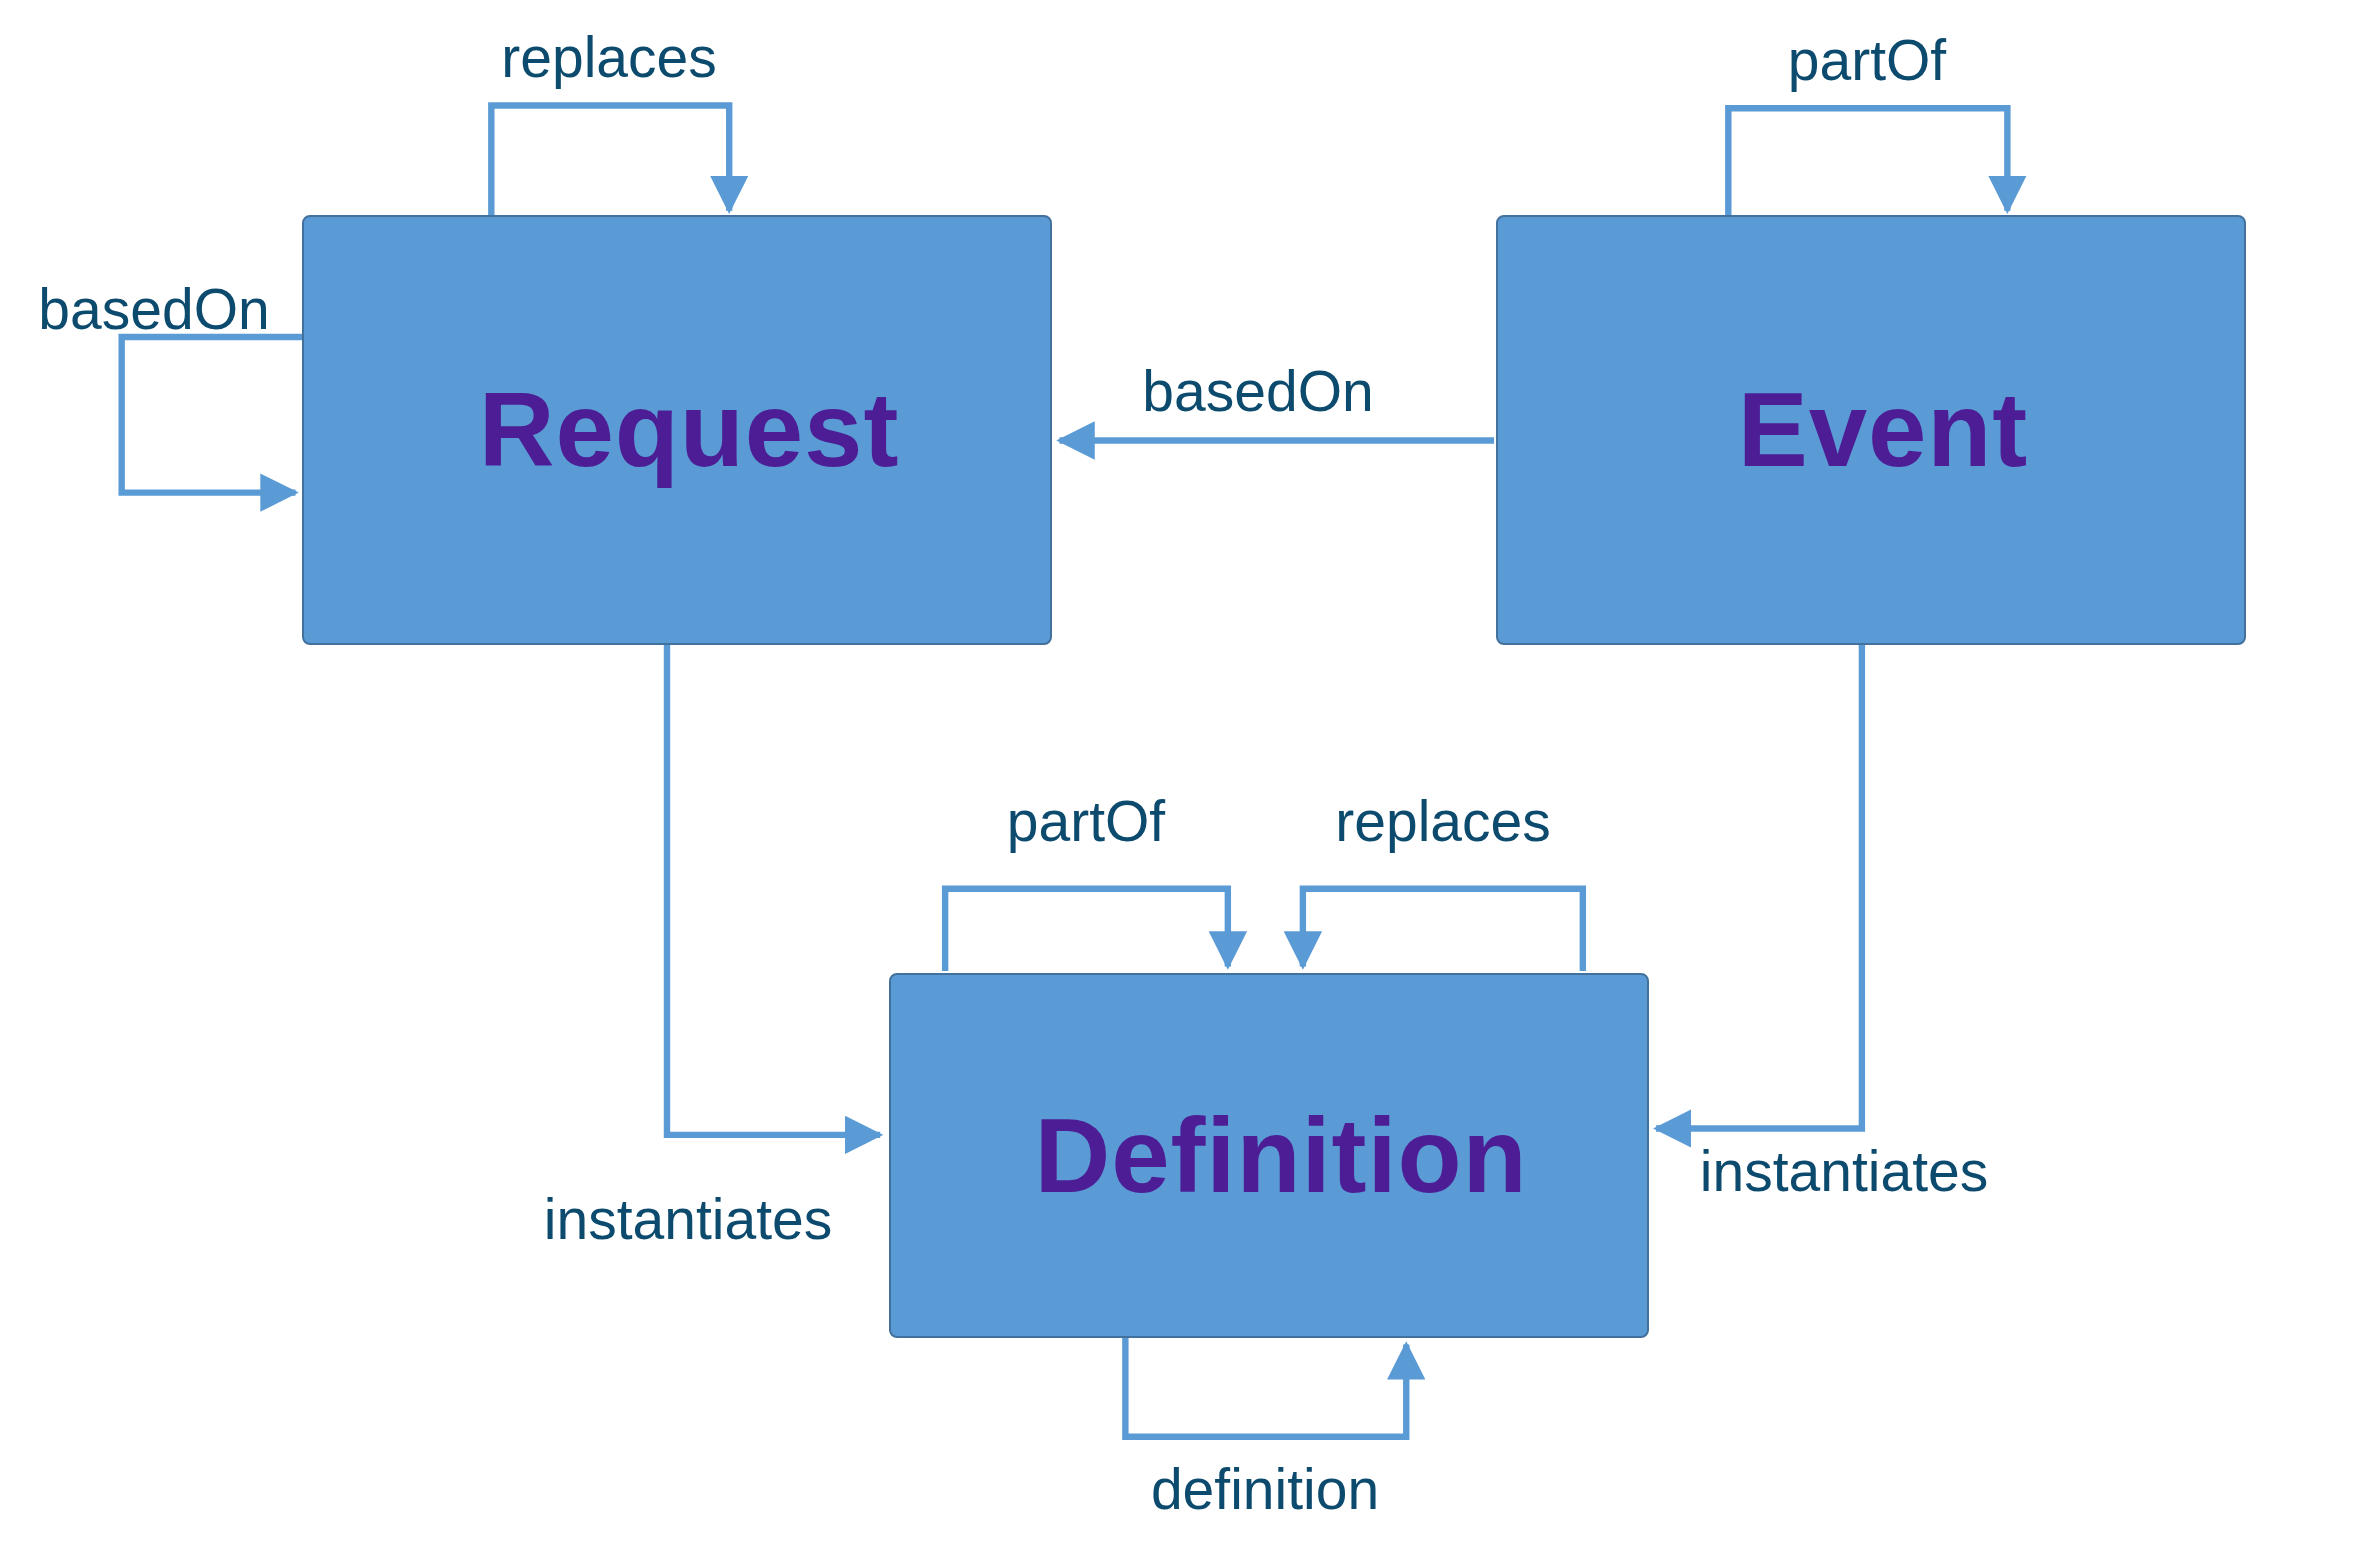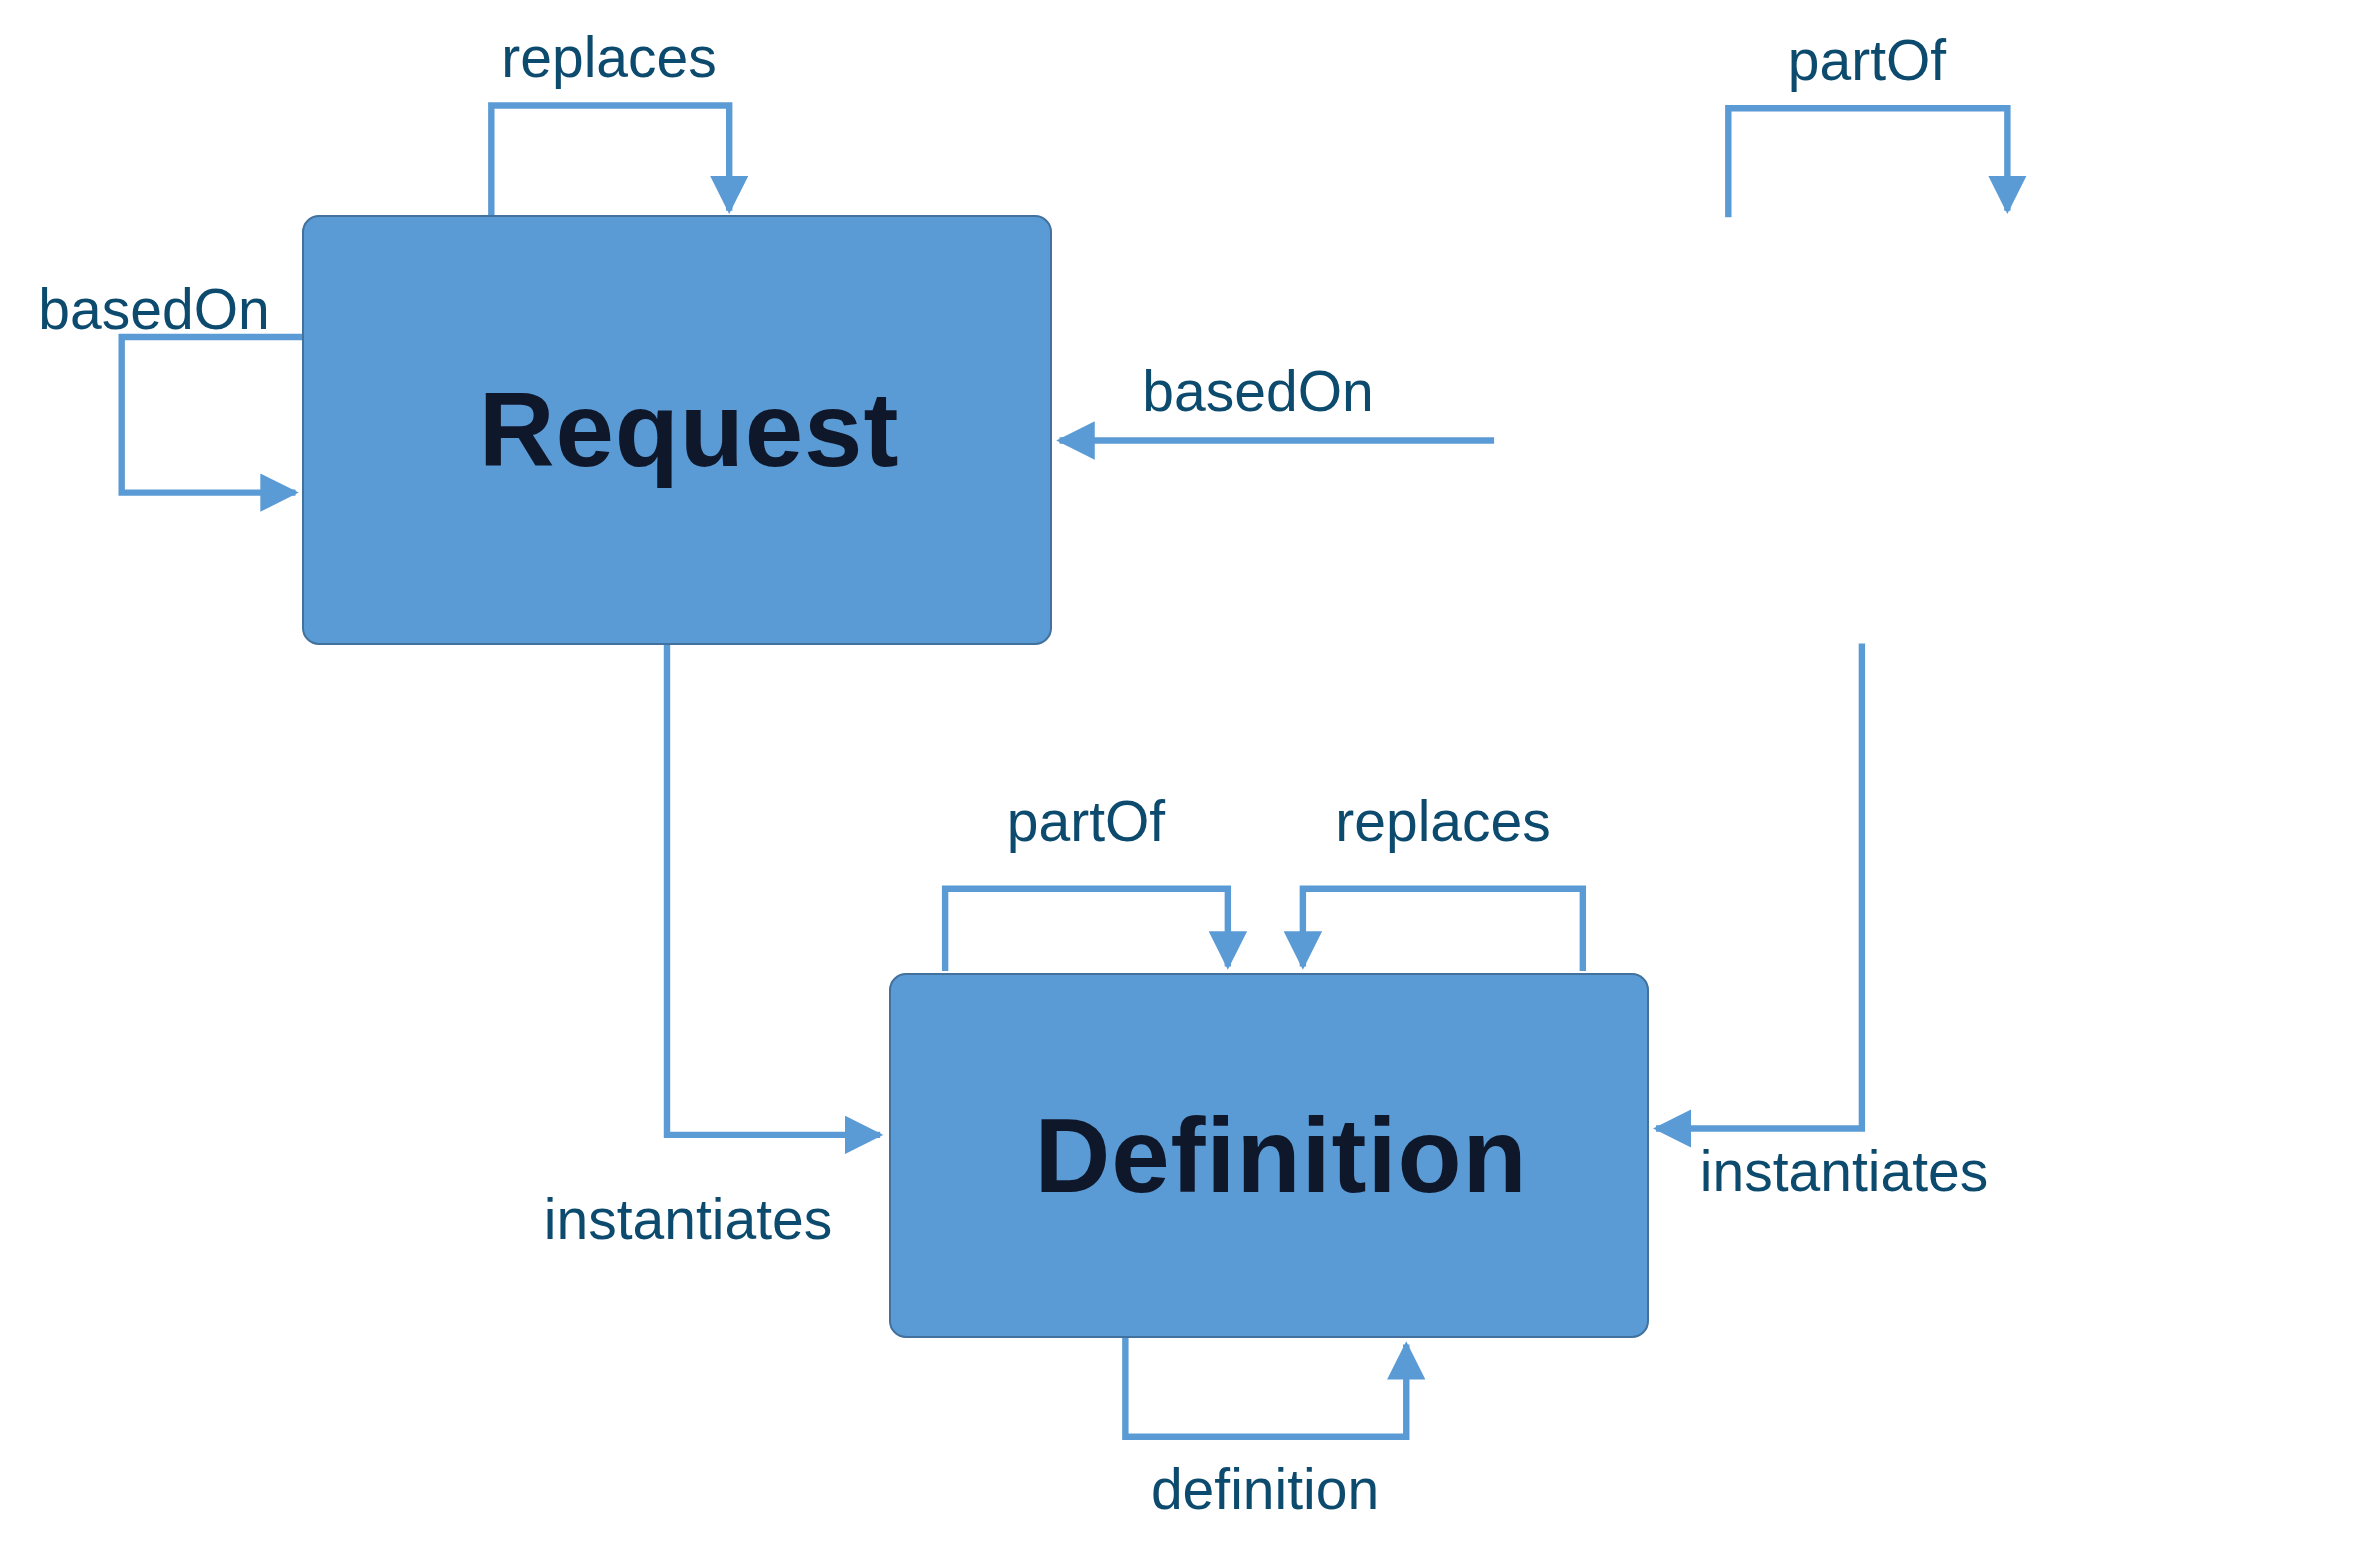--- a/index.html
+++ b/index.html
@@ -20,25 +20,25 @@
     left: 0;
     top: 0;
     width: 2377px;
     height: 1568px;
   }
   .node {
     position: absolute;
     box-sizing: border-box;
     background: #5B9BD5;
     border: 2.7px solid #41719C;
-    border-radius: 17px;
+    border-radius: 8px;
     display: flex;
     align-items: center;
     justify-content: center;
-    color: #0f172a;
+    color: #4c1d95;
     font-size: 105px;
     font-weight: 700;
     letter-spacing: 0.9px;
     padding-left: 24px;
   }
   .node-request    { left: 302px;  top: 215px;  width: 750px; height: 430px; }
   .node-event      { left: 1496px; top: 215px;  width: 750px; height: 430px; }
   .node-definition { left: 889px;  top: 973px; width: 760px; height: 365px; }
   .edge-label {
     position: absolute;
@@ -89,20 +89,21 @@
 
     <path class="edge-path" marker-end="url(#arrowhead)" d="M 1033 1061 L 1033 971 L 1342 971 L 1342 1056"></path>
 
     <path class="edge-path" marker-end="url(#arrowhead)" d="M 1730 1061 L 1730 971 L 1424 971 L 1424 1056"></path>
 
     <path class="edge-path" marker-end="url(#arrowhead)" d="M 1230 1460 L 1230 1570 L 1537 1570 L 1537 1469"></path>
   </svg>
 
   <div class="node node-request">Request</div>
 
+  <div class="node node-event">Event</div>
 
   <div class="node node-definition">Definition</div>
 
   <div class="edge-label lbl-replaces-request">replaces</div>
 
   <div class="edge-label lbl-basedon-request">basedOn</div>
 
   <div class="edge-label lbl-partof-event">partOf</div>
 
   <div class="edge-label lbl-basedon-mid">basedOn</div>

